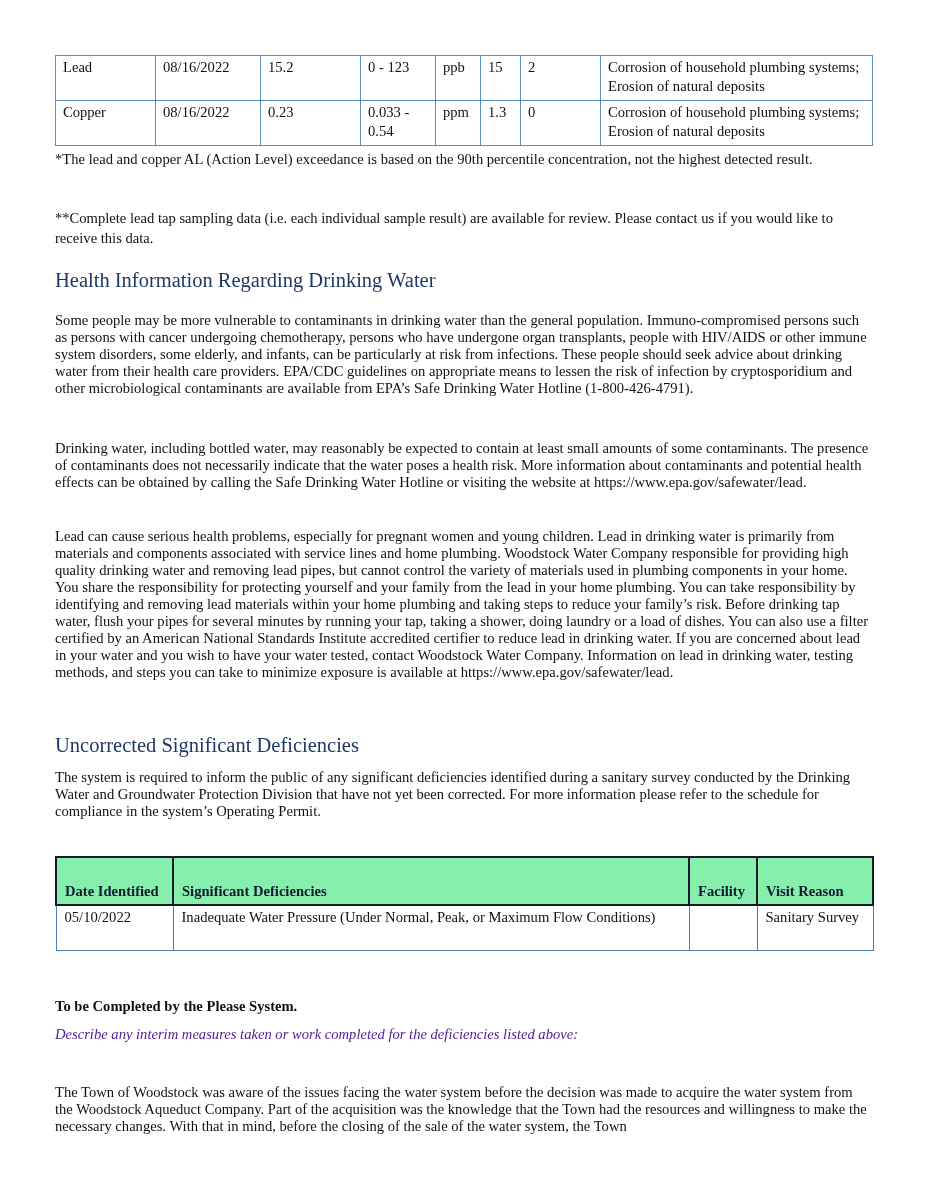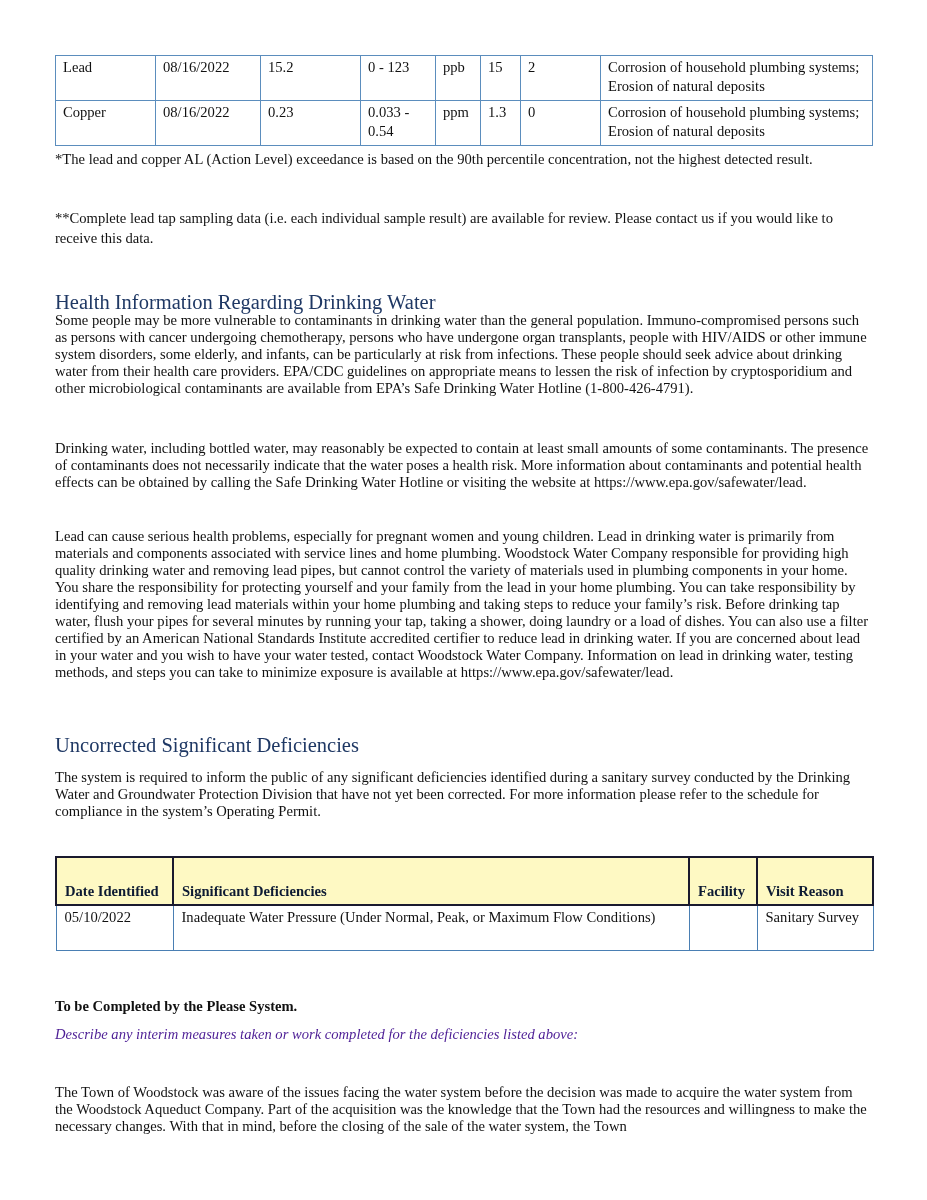--- a/index.html
+++ b/index.html
@@ -27,21 +27,21 @@
     position: absolute; left: 0; margin: 0;
     font-family: "Liberation Serif", "DejaVu Serif", serif;
     font-weight: normal; color: #1f3864; font-size: 20.5px;
   }
 
   .para { position: absolute; left: 0; width: 817px; margin: 0; line-height: 17px; }
 
   
   .def-table { position: absolute; top: 856px; left: 0; width: 817px; }
   .def-table th {
-    background: #fef9c3; color: #0d1a33; font-weight: bold;
+    background: #86efac; color: #0d1a33; font-weight: bold;
     border: 2px solid #1a1a2e; padding: 2px 8px 4px 8px;
     vertical-align: bottom; line-height: 18px; height: 40px;
   }
   .def-table td {
     border: 1.5px solid #4a7fb3;
     padding: 2px 8px 0 8px; line-height: 19px; height: 42px;
   }
 
   .bold-line { position: absolute; left: 0; top: 998px; font-weight: bold; margin: 0; }
   .red-italic { position: absolute; left: 0; top: 1026px; font-style: italic; color: #4c1d95; margin: 0; }
@@ -82,21 +82,21 @@
       <td>1.3</td>
       <td>0</td>
       <td>Corrosion of household plumbing systems; Erosion of natural deposits</td>
     </tr>
   </tbody>
     </table>
 
   <p class="note" style="top:149px">*The lead and copper AL (Action Level) exceedance is based on the 90th percentile concentration, not the highest detected result.</p>
   <p class="note" style="top:208px">**Complete lead tap sampling data (i.e. each individual sample result) are available for review. Please contact us if you would like to receive this data.</p>
 
-  <h2 style="top:291px">Health Information Regarding Drinking Water</h2>
+  <h2 style="top:269px">Health Information Regarding Drinking Water</h2>
 
   <p class="para" style="top:312px">Some people may be more vulnerable to contaminants in drinking water than the general population. Immuno-compromised persons such as persons with cancer undergoing chemotherapy, persons who have undergone organ transplants, people with HIV/AIDS or other immune system disorders, some elderly, and infants, can be particularly at risk from infections. These people should seek advice about drinking water from their health care providers. EPA/CDC guidelines on appropriate means to lessen the risk of infection by cryptosporidium and other microbiological contaminants are available from EPA’s Safe Drinking Water Hotline (1-800-426-4791).</p>
   <p class="para" style="top:440px">Drinking water, including bottled water, may reasonably be expected to contain at least small amounts of some contaminants. The presence of contaminants does not necessarily indicate that the water poses a health risk. More information about contaminants and potential health effects can be obtained by calling the Safe Drinking Water Hotline or visiting the website at https://www.epa.gov/safewater/lead.</p>
   <p class="para" style="top:528px">Lead can cause serious health problems, especially for pregnant women and young children. Lead in drinking water is primarily from materials and components associated with service lines and home plumbing. Woodstock Water Company responsible for providing high quality drinking water and removing lead pipes, but cannot control the variety of materials used in plumbing components in your home. You share the responsibility for protecting yourself and your family from the lead in your home plumbing. You can take responsibility by identifying and removing lead materials within your home plumbing and taking steps to reduce your family’s risk. Before drinking tap water, flush your pipes for several minutes by running your tap, taking a shower, doing laundry or a load of dishes. You can also use a filter certified by an American National Standards Institute accredited certifier to reduce lead in drinking water. If you are concerned about lead in your water and you wish to have your water tested, contact Woodstock Water Company. Information on lead in drinking water, testing methods, and steps you can take to minimize exposure is available at https://www.epa.gov/safewater/lead.</p>
 
   <h2 style="top:734px">Uncorrected Significant Deficiencies</h2>
 
   <p class="para" style="top:769px">The system is required to inform the public of any significant deficiencies identified during a sanitary survey conducted by the Drinking Water and Groundwater Protection Division that have not yet been corrected. For more information please refer to the schedule for compliance in the system’s Operating Permit.</p>
 
   <table class="def-table">

